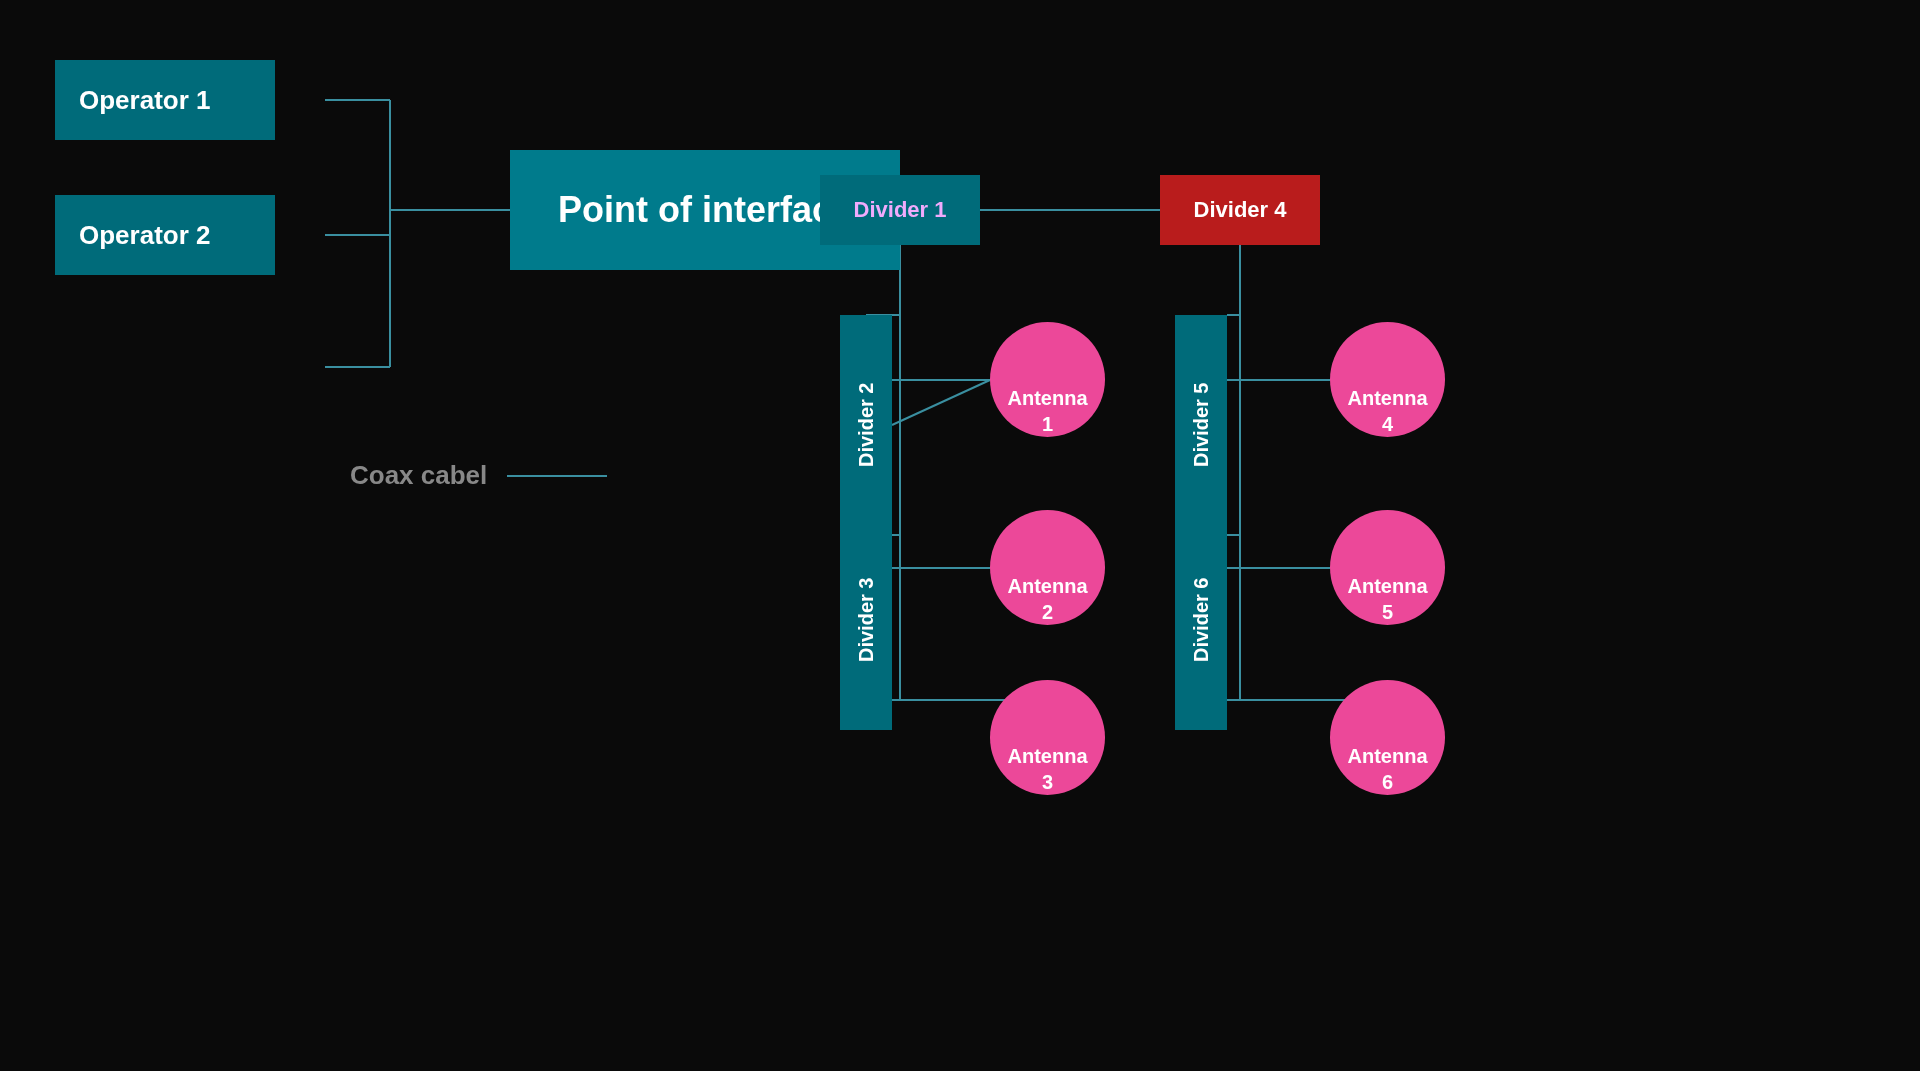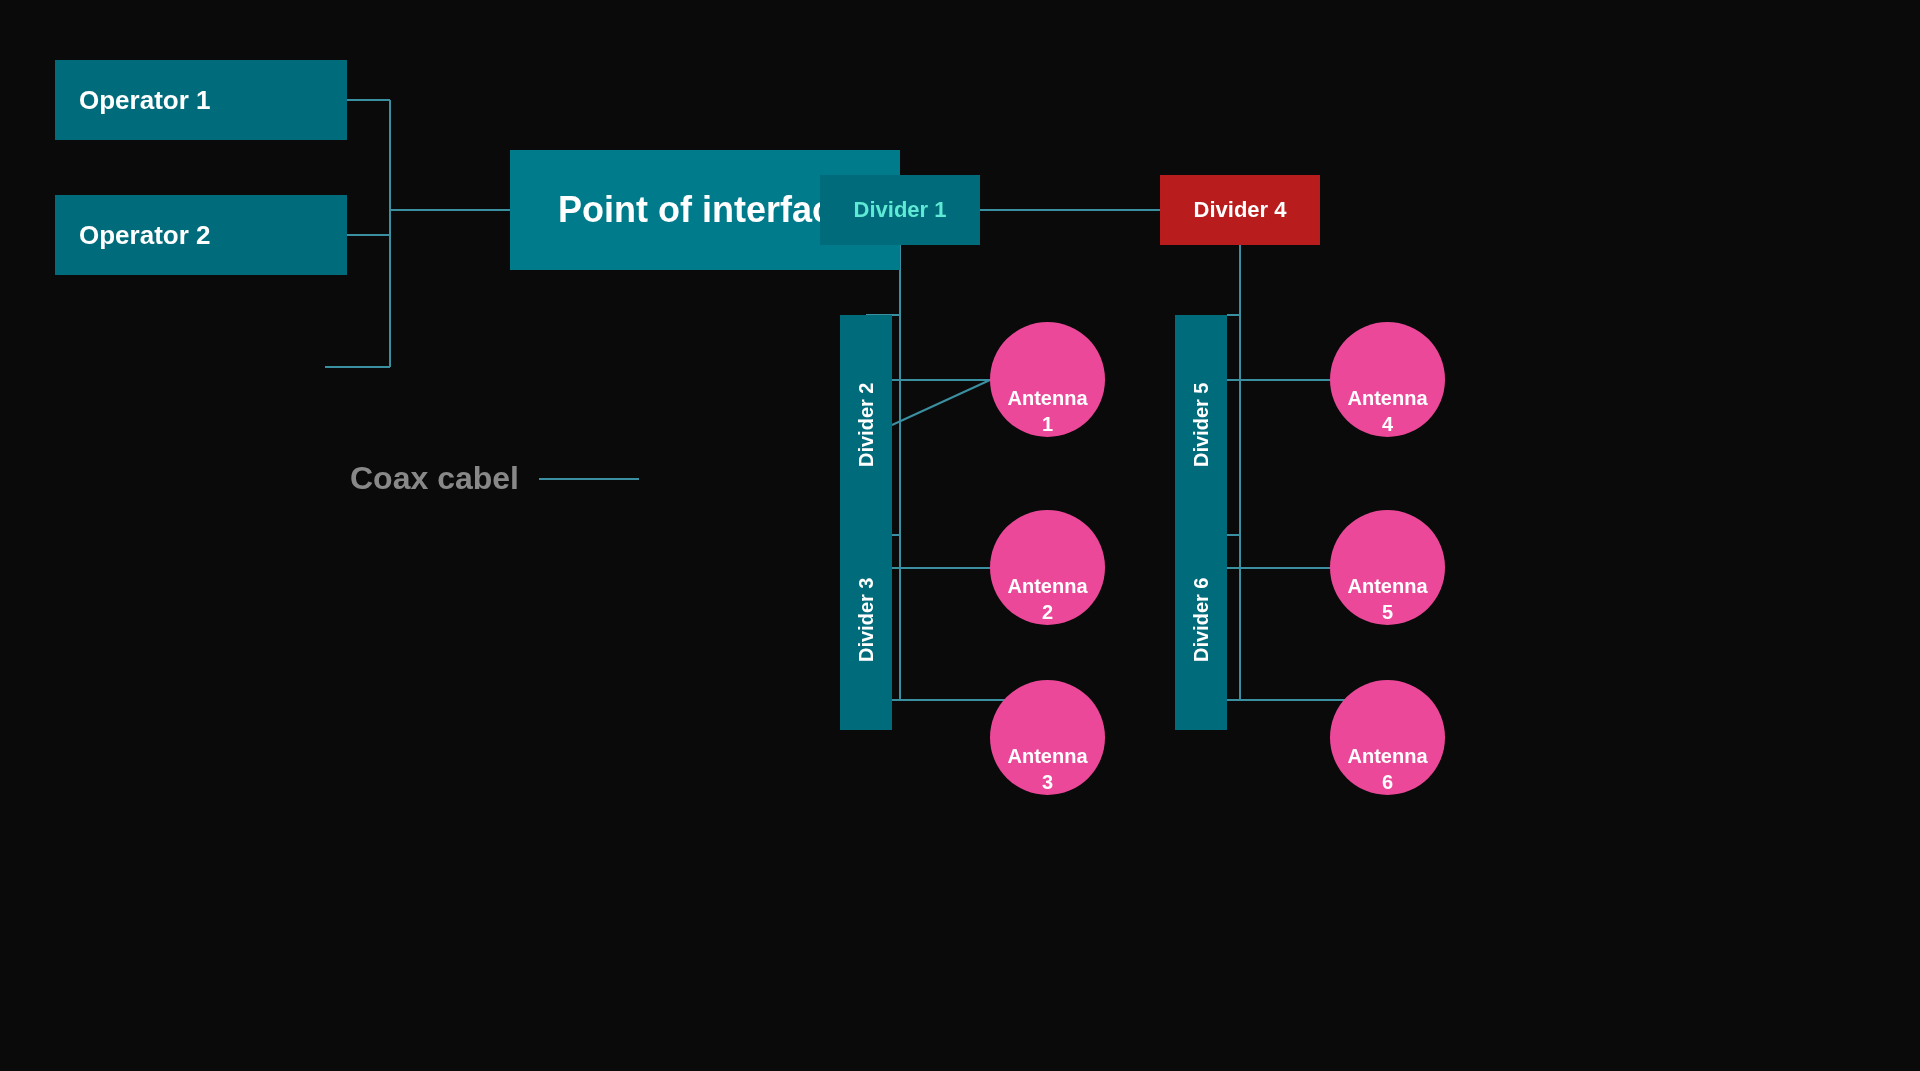--- a/index.html
+++ b/index.html
@@ -23,21 +23,21 @@
     
     .operator-box {
       position: absolute;
       background: #006b7a;
       color: white;
       font-weight: bold;
       font-size: 26px;
       display: flex;
       align-items: center;
       padding-left: 24px;
-      width: 292px;
+      width: 220px;
       height: 80px;
     }
 
     #op1 { left: 55px; top: 60px; }
     #op2 { left: 55px; top: 195px; }
     #op3 { left: 55px; top: 327px; }
 
     
     .poi-box {
       position: absolute;
@@ -51,21 +51,21 @@
       width: 390px;
       height: 120px;
       left: 510px;
       top: 150px;
     }
 
     
     .divider1-box {
       position: absolute;
       background: #006b7a;
-      color: #5eead4;
+      color: #f0abfc;
       font-weight: bold;
       font-size: 22px;
       display: flex;
       align-items: center;
       justify-content: center;
       width: 160px;
       height: 70px;
       left: 820px;
       top: 175px;
     }
@@ -144,21 +144,21 @@
       position: absolute;
       left: 350px;
       top: 460px;
       display: flex;
       align-items: center;
       gap: 20px;
     }
 
     .legend-label {
       color: #888;
-      font-size: 32px;
+      font-size: 26px;
       font-weight: bold;
     }
 
     .legend-line {
       width: 100px;
       height: 2px;
       background: #3a8fa0;
     }
   </style>
 </head>

